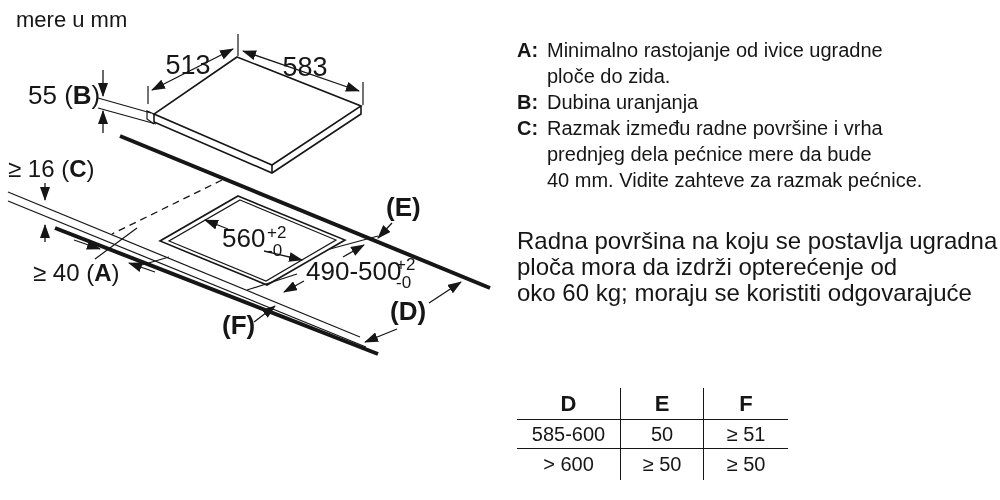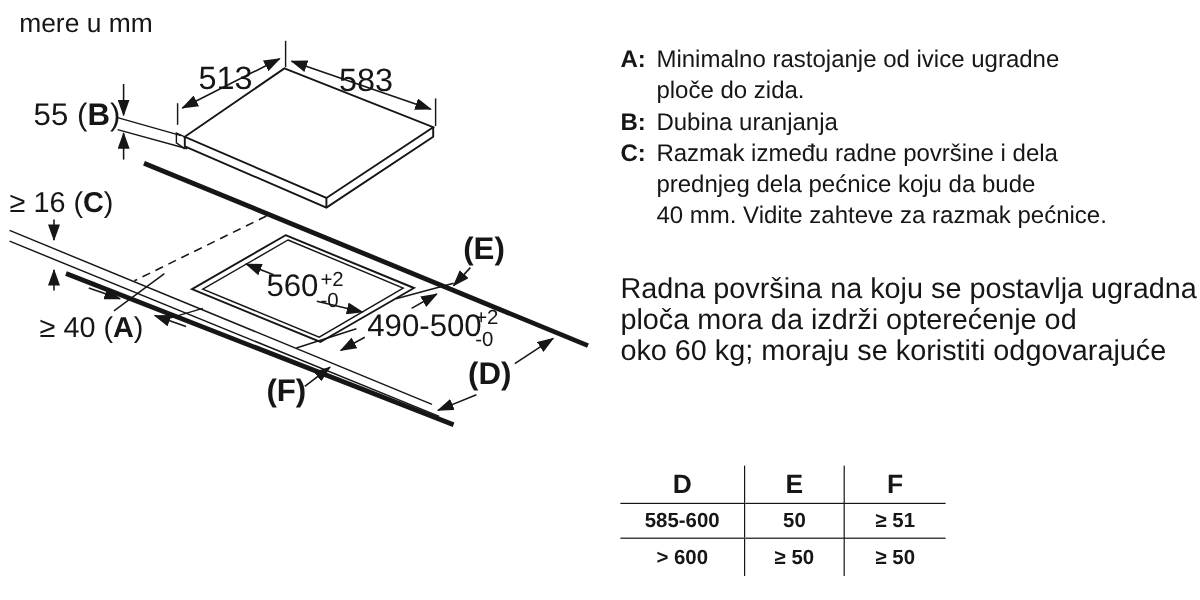--- a/index.html
+++ b/index.html
@@ -18,21 +18,21 @@
   .small{font-size:17px;}
   .lbl{font-size:24px;}
   .plbl{font-size:26px;font-weight:bold;}
   .b{font-weight:bold;}
   .units{font-size:22px;}
   .col{position:absolute;left:517px;width:460px;font-size:20px;line-height:26px;}
   .def{display:flex;}
   .defkey{font-weight:bold;flex:0 0 30px;}
   .note{position:absolute;left:517px;top:228px;font-size:24px;line-height:26px;}
   table.dt{position:absolute;left:517px;top:388px;border-collapse:collapse;text-align:center;}
-  table.dt td{padding:0;font-size:17px;font-weight:bold;}
+  table.dt td{padding:0;font-size:20px;}
   table.dt .hd{font-size:22px;font-weight:bold;}
   table.dt .cD{width:103px;}
   table.dt .cE{width:82px;border-left:1.6px solid #161616;border-right:1.6px solid #161616;}
   table.dt .cF{width:84px;}
   table.dt tr.rh td{height:31px;border-bottom:1.6px solid #161616;}
   table.dt tr.r1 td{height:28px;border-bottom:1.6px solid #161616;}
   table.dt tr.r2 td{height:31px;}
 </style>
 </head>
 <body>
@@ -142,22 +142,22 @@
     </div>
     <div class="def">
       <span class="defkey">B:</span>
       <div>
         <div>Dubina uranjanja</div>
       </div>
     </div>
     <div class="def">
       <span class="defkey">C:</span>
       <div>
-        <div>Razmak između radne površine i dela</div>
-        <div>prednjeg dela pećnice koju da bude</div>
+        <div>Razmak između radne površine i vrha</div>
+        <div>prednjeg dela pećnice mere da bude</div>
         <div>40 mm. Vidite zahteve za razmak pećnice.</div>
       </div>
     </div>
   </div>
 
   <div class="note">
     <div>Radna površina na koju se postavlja ugradna</div>
     <div>ploča mora da izdrži opterećenje od</div>
     <div>oko 60 kg; moraju se koristiti odgovarajuće</div>
   </div>

